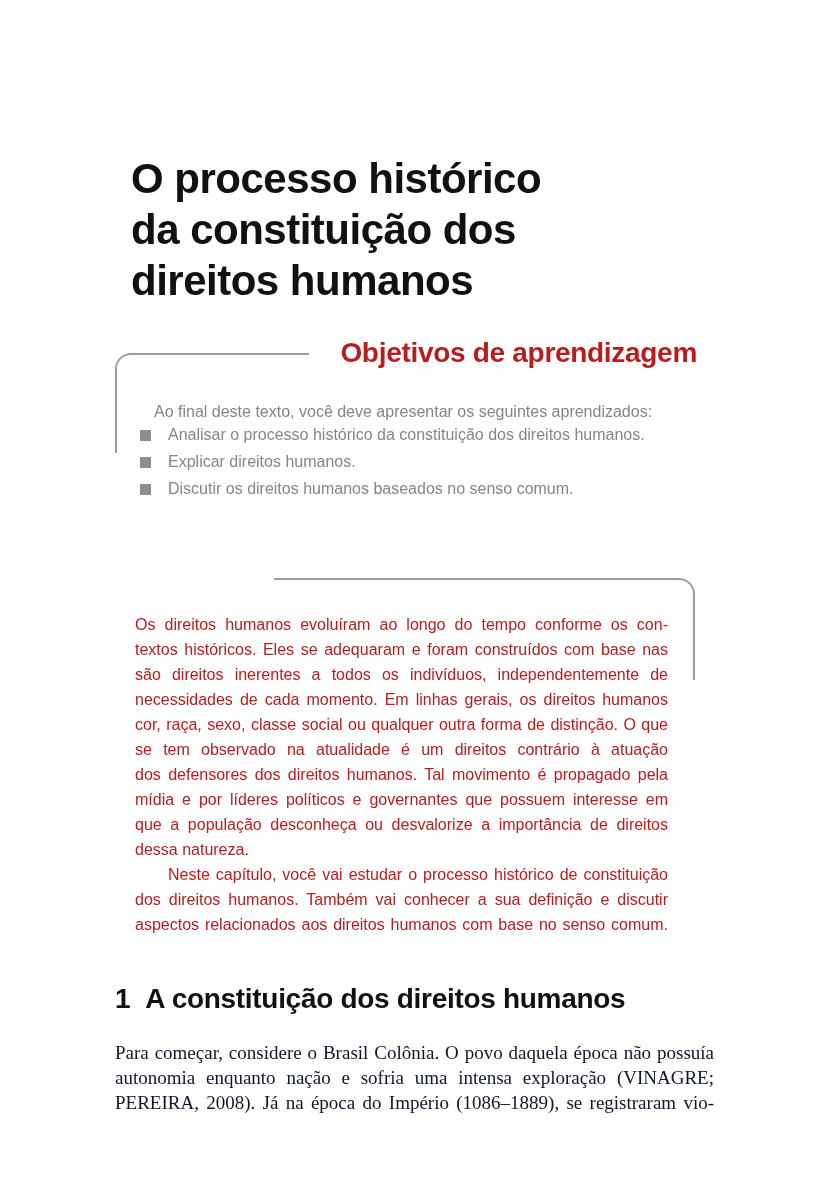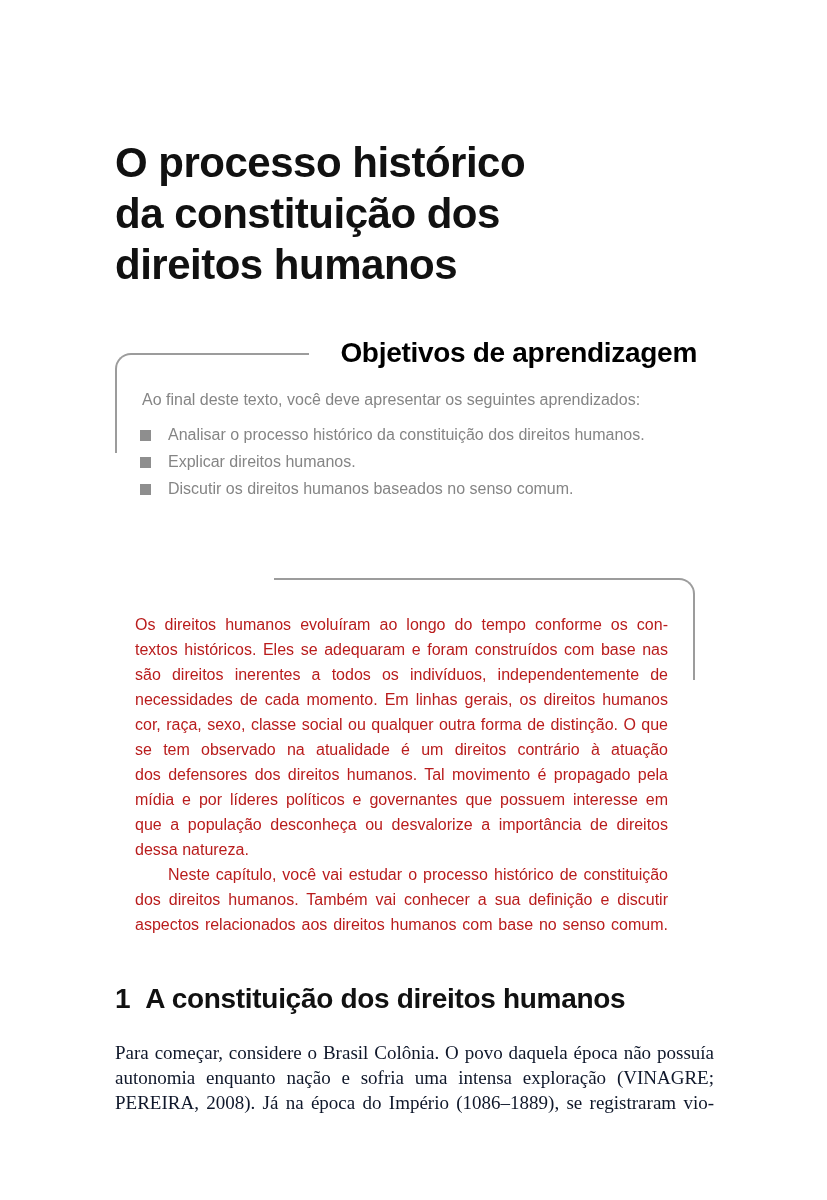--- a/index.html
+++ b/index.html
@@ -7,44 +7,44 @@
     position:relative;
     width:827px;height:1200px;
     margin:0 auto;
     background:#ffffff;
     overflow:hidden;
     font-family:"Liberation Sans", sans-serif;
   }
   
   .chapter-title{
     position:absolute;left:115px;top:137px;
-    margin:0;
+    margin:16px;
     font-size:42px;line-height:51px;font-weight:bold;
     letter-spacing:-0.5px;
     color:#111111;
   }
   
   .bracket-left{
     position:absolute;left:115px;top:353px;
     width:192px;height:98px;
     border-top:2px solid #9c9c9c;
     border-left:2px solid #9c9c9c;
     border-top-left-radius:16px;
   }
   .obj-heading{
     position:absolute;right:130px;top:336px;
     margin:0;
     font-size:28px;line-height:34px;font-weight:bold;
     letter-spacing:-0.3px;
-    color:#000000;
+    color:#b91c1c;
     white-space:nowrap;
   }
   .obj-intro{
     position:absolute;left:138px;top:384px;
-    margin:4px;width:540px;
+    margin:16px;width:540px;
     font-size:16px;line-height:24px;
     color:#858585;
   }
   .obj-list{
     position:absolute;left:140px;top:421px;
     margin:0;padding:0;list-style:none;
     width:545px;
   }
   .obj-list li{
     height:27px;line-height:27px;

